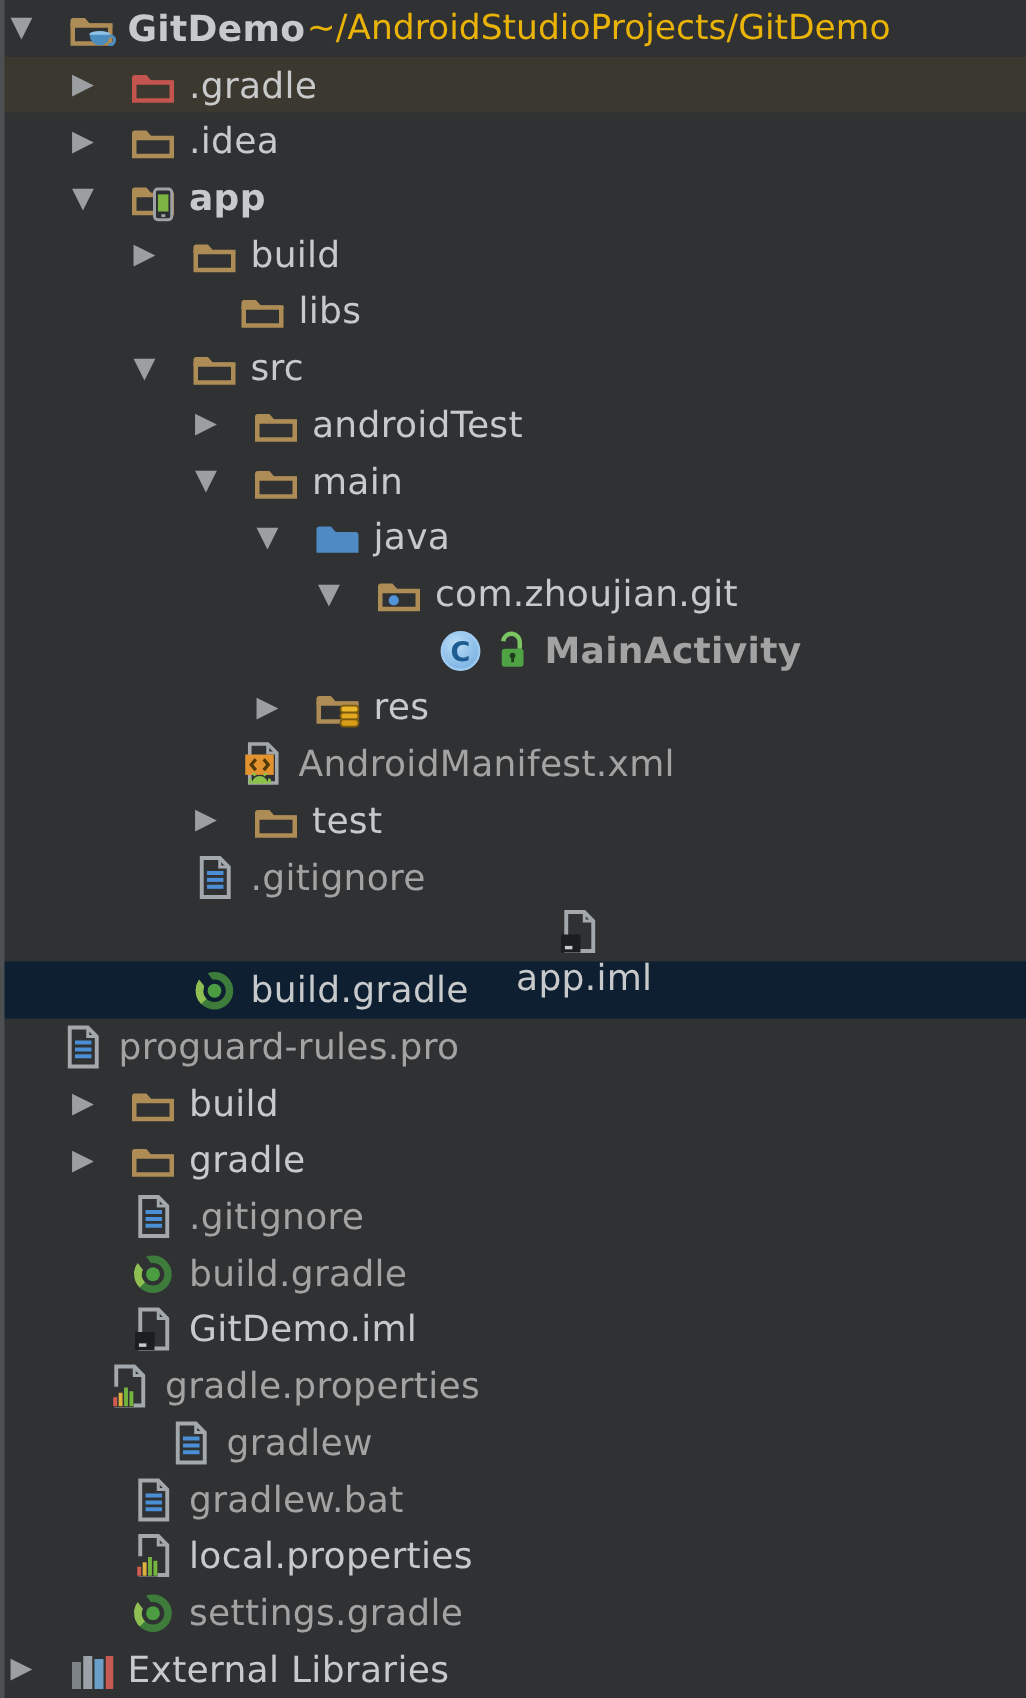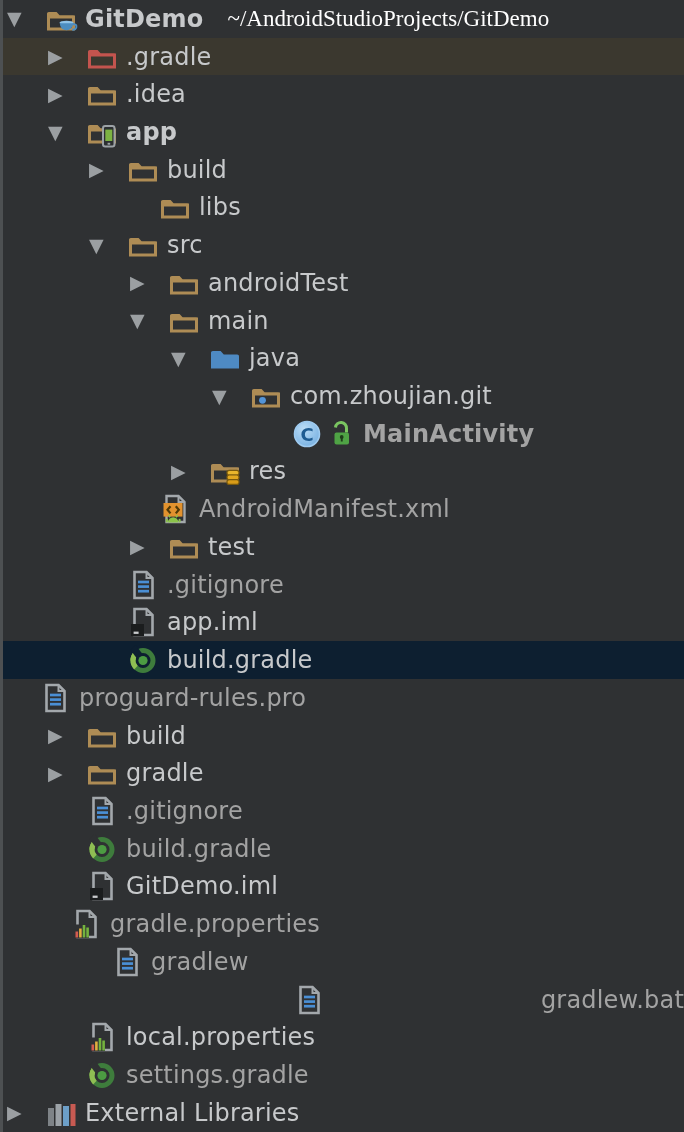--- a/index.html
+++ b/index.html
@@ -31,21 +31,21 @@
   .icon svg{display:block;width:34px;height:34px;}
   .badge{flex:none;width:28px;height:34px;margin-left:4px;}
   .badge svg{display:block;width:28px;height:34px;}
   .label{
     margin-left:7px;font-size:24px;color:#C7C9CB;
     white-space:pre;letter-spacing:0.2px;
   }
   .label.c-orange{color:#a3a3a3;}
   .label.b-bold{font-weight:bold;}
   .proj-path{
-    margin-left:24px;font-size:23px;color:#ffffff;white-space:pre;font-family:Liberation Serif, serif;
+    margin-left:1px;font-size:23px;color:#eab308;white-space:pre;
   }
 </style>
 </head>
 <body>
 
 <div class="left-edge"></div>
 <div class="tree" id="tree">
     <div class="row" style="padding-left: 6px;">
       <span class="arrow">▼</span>
       <span class="icon">
@@ -234,21 +234,21 @@
         <svg viewBox="0 0 34 34">
           <path d="M8.5 4 H20.5 L26.5 10 V30 H8.5 Z" fill="none" stroke="#A3A8AC" stroke-width="2.6"></path>
           <path d="M20.5 4 V10 H26.5" fill="none" stroke="#A3A8AC" stroke-width="2"></path>
           <line x1="12" y1="14" x2="23" y2="14" stroke="#4A8FD5" stroke-width="2.7"></line>
           <line x1="12" y1="18.6" x2="23" y2="18.6" stroke="#4A8FD5" stroke-width="2.7"></line>
           <line x1="12" y1="23.2" x2="23" y2="23.2" stroke="#4A8FD5" stroke-width="2.7"></line>
         </svg>
       </span>
       <span class="label c-orange">.gitignore</span>
     </div>
-    <div class="row" style="padding-left: 88px;">
+    <div class="row" style="padding-left: 88px; flex-direction: column;">
       <span class="arrow"></span>
       <span class="icon">
         <svg viewBox="0 0 34 34">
           <path d="M8.5 4 H20.5 L26.5 10 V30 H8.5 Z" fill="none" stroke="#A3A8AC" stroke-width="2.6"></path>
           <path d="M20.5 4 V10 H26.5" fill="none" stroke="#A3A8AC" stroke-width="2"></path>
           <rect x="5" y="19" width="13" height="12" fill="#1B1D1E"></rect>
           <rect x="7.6" y="26.6" width="5" height="2.3" fill="#C8CACC"></rect>
         </svg>
       </span>
       <span class="label">app.iml</span>
@@ -358,21 +358,21 @@
         <svg viewBox="0 0 34 34">
           <path d="M8.5 4 H20.5 L26.5 10 V30 H8.5 Z" fill="none" stroke="#A3A8AC" stroke-width="2.6"></path>
           <path d="M20.5 4 V10 H26.5" fill="none" stroke="#A3A8AC" stroke-width="2"></path>
           <line x1="12" y1="14" x2="23" y2="14" stroke="#4A8FD5" stroke-width="2.7"></line>
           <line x1="12" y1="18.6" x2="23" y2="18.6" stroke="#4A8FD5" stroke-width="2.7"></line>
           <line x1="12" y1="23.2" x2="23" y2="23.2" stroke="#4A8FD5" stroke-width="2.7"></line>
         </svg>
       </span>
       <span class="label c-orange">gradlew</span>
     </div>
-    <div class="row" style="padding-left: 47px; justify-content: space-between;">
+    <div class="row" style="padding-left: 47px;">
       <span class="arrow"></span>
       <span class="icon">
         <svg viewBox="0 0 34 34">
           <path d="M8.5 4 H20.5 L26.5 10 V30 H8.5 Z" fill="none" stroke="#A3A8AC" stroke-width="2.6"></path>
           <path d="M20.5 4 V10 H26.5" fill="none" stroke="#A3A8AC" stroke-width="2"></path>
           <line x1="12" y1="14" x2="23" y2="14" stroke="#4A8FD5" stroke-width="2.7"></line>
           <line x1="12" y1="18.6" x2="23" y2="18.6" stroke="#4A8FD5" stroke-width="2.7"></line>
           <line x1="12" y1="23.2" x2="23" y2="23.2" stroke="#4A8FD5" stroke-width="2.7"></line>
         </svg>
       </span>

